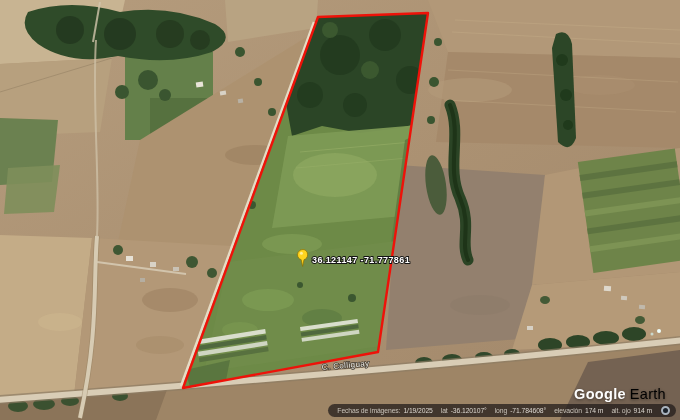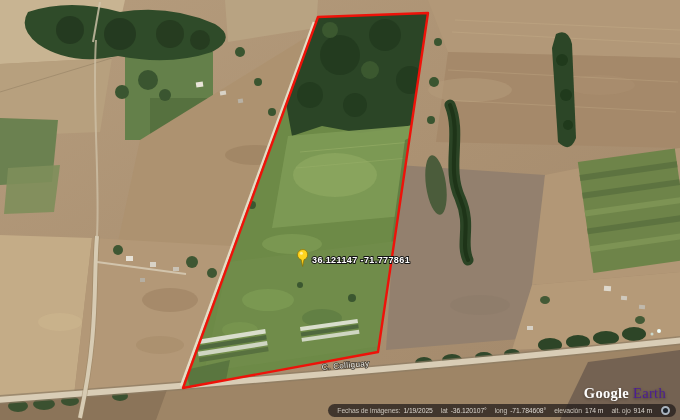--- a/index.html
+++ b/index.html
@@ -16,24 +16,24 @@
   }
   .road-label{
     font-family:"Liberation Sans",sans-serif;
     font-size:8px;fill:#f3efe6;stroke:#3d372e;stroke-width:1.4px;paint-order:stroke;
     letter-spacing:.4px;
   }
   .ge-logo{
     position:absolute;right:14px;bottom:18px;color:#fdfdfd;
     font-size:14.5px;letter-spacing:.3px;
     text-shadow:0 1px 3px rgba(0,0,0,.45);
-    display:flex;gap:4px;align-items:center;font-family:Liberation Serif, serif;
+    display:flex;gap:4px;align-items:center;
   }
   .ge-logo .g{font-weight:600;}
-  .ge-logo .e{font-weight:300;color:#4c1d95;}
+  .ge-logo .e{font-weight:300;color:#000000;}
   .statusbar{
     position:absolute;right:4px;bottom:3px;height:13px;
     display:flex;align-items:center;gap:8px;white-space:nowrap;
     background:rgba(32,27,25,.74);border-radius:7px;padding:0 6px 0 9px;
     font-size:6.8px;color:#ddd8d1;letter-spacing:-.1px;
   }
   .statusbar .grp{display:flex;gap:3px;align-items:center;}
   .statusbar .lab{color:#c9c3ba;}
   .spin{
     width:5px;height:5px;border-radius:50%;

